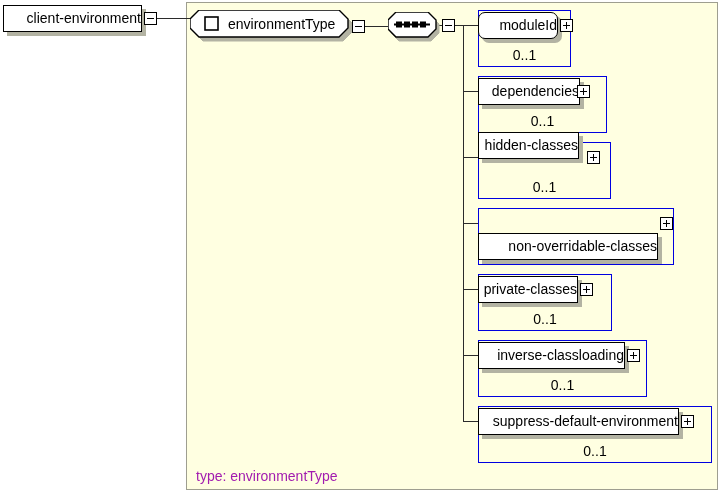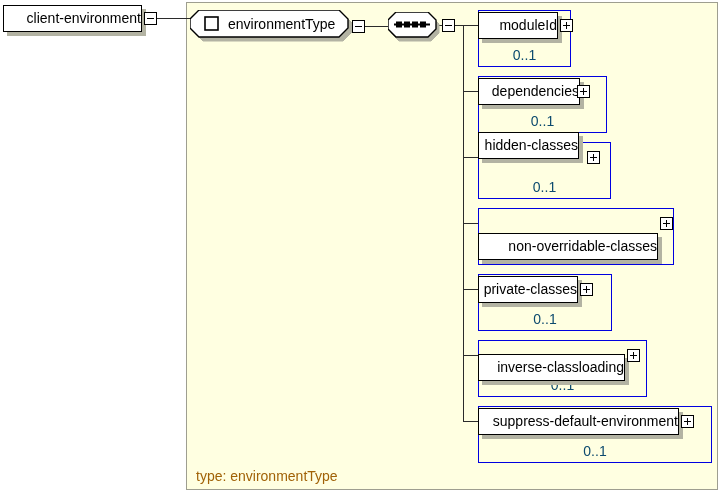--- a/index.html
+++ b/index.html
@@ -29,29 +29,29 @@
   }
   .expander.plus::after{
     content:"";position:absolute;top:2px;bottom:2px;left:5px;width:1px;background:#000;
   }
   .opt-box{
     position:absolute;left:478px;height:57px;border:1px solid #0000e0;
     box-sizing:border-box;z-index:3;
   }
   .card-label{
     position:absolute;left:0;right:0;bottom:3px;text-align:center;
-    font-size:14px;color:#0c4a6e;
+    font-size:14px;color:#000000;
   }
   .octagon-svg{position:absolute;z-index:3;}
   .octagon-label{
     position:absolute;left:228px;top:10px;height:28px;line-height:28px;
     font-size:14px;z-index:4;white-space:nowrap;
   }
   .type-footer{
-    position:absolute;left:196px;top:468px;font-size:14px;color:#a16207;z-index:2;
+    position:absolute;left:196px;top:468px;font-size:14px;color:#a21caf;z-index:2;
   }
 </style>
 </head>
 <body>
 
 <div id="canvas">
 
   <div class="container"></div>
   <div class="type-footer">type: environmentType</div>
 
@@ -91,21 +91,21 @@
   <div class="hline" style="left:463px;top:91px;width:15px;"></div>
   <div class="hline" style="left:463px;top:157px;width:15px;"></div>
   <div class="hline" style="left:463px;top:223px;width:15px;"></div>
   <div class="hline" style="left:463px;top:289px;width:15px;"></div>
   <div class="hline" style="left:463px;top:355px;width:15px;"></div>
   <div class="hline" style="left:463px;top:421px;width:15px;"></div>
 
   <div class="opt-box" style="top:10px;width:93px;">
     <div class="card-label">0..1</div>
   </div>
-  <div class="node elem-node" style="top:12px;width:80px;">
+  <div class="node elem-node" style="top:12px;width:80px;border-radius:7px;">
     <span>moduleId</span>
   </div>
   <div class="expander plus" style="left:560px;top:19px;"></div>
 
   <div class="opt-box" style="top:76px;width:129px;">
     <div class="card-label">0..1</div>
   </div>
   <div class="node elem-node" style="top:78px;width:102px;">
     <span>dependencies</span>
   </div>
@@ -131,21 +131,21 @@
     <div class="card-label">0..1</div>
   </div>
   <div class="node elem-node" style="top:276px;width:100px;">
     <span>private-classes</span>
   </div>
   <div class="expander plus" style="left:580px;top:283px;"></div>
 
   <div class="opt-box" style="top:340px;width:169px;">
     <div class="card-label">0..1</div>
   </div>
-  <div class="node elem-node" style="top:342px;width:147px;margin-top:12px;">
+  <div class="node elem-node" style="top:342px;width:147px;">
     <span>inverse-classloading</span>
   </div>
   <div class="expander plus" style="left:627px;top:349px;"></div>
 
   <div class="opt-box" style="top:406px;width:234px;">
     <div class="card-label">0..1</div>
   </div>
   <div class="node elem-node" style="top:408px;width:201px;">
     <span>suppress-default-environment</span>
   </div>

